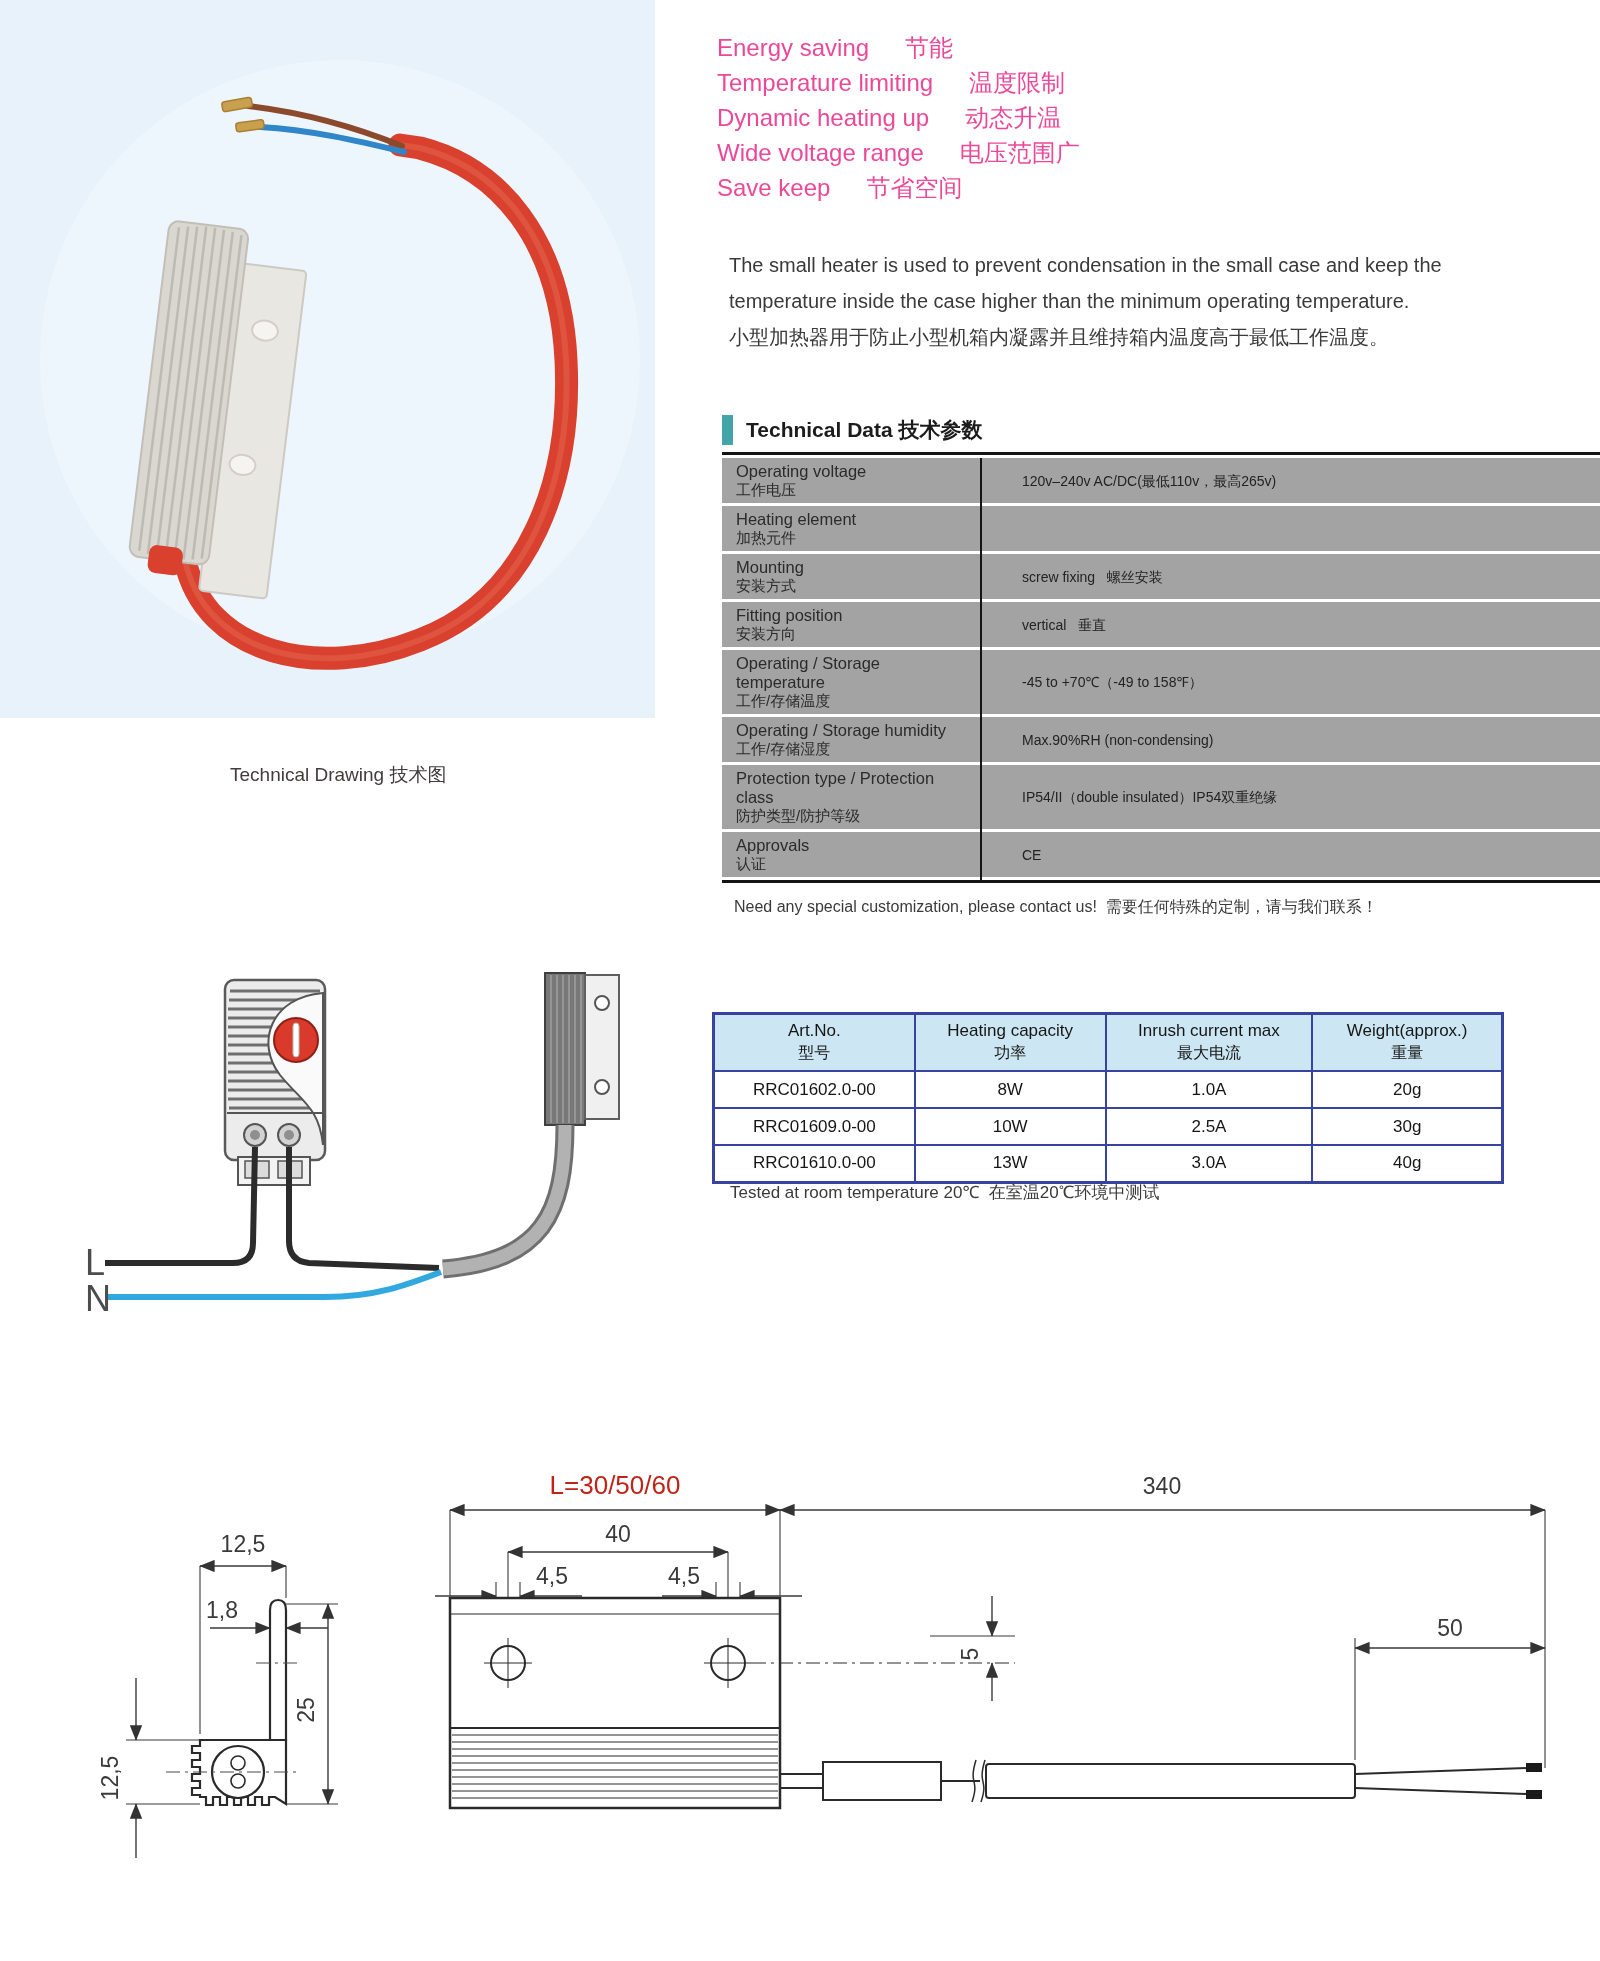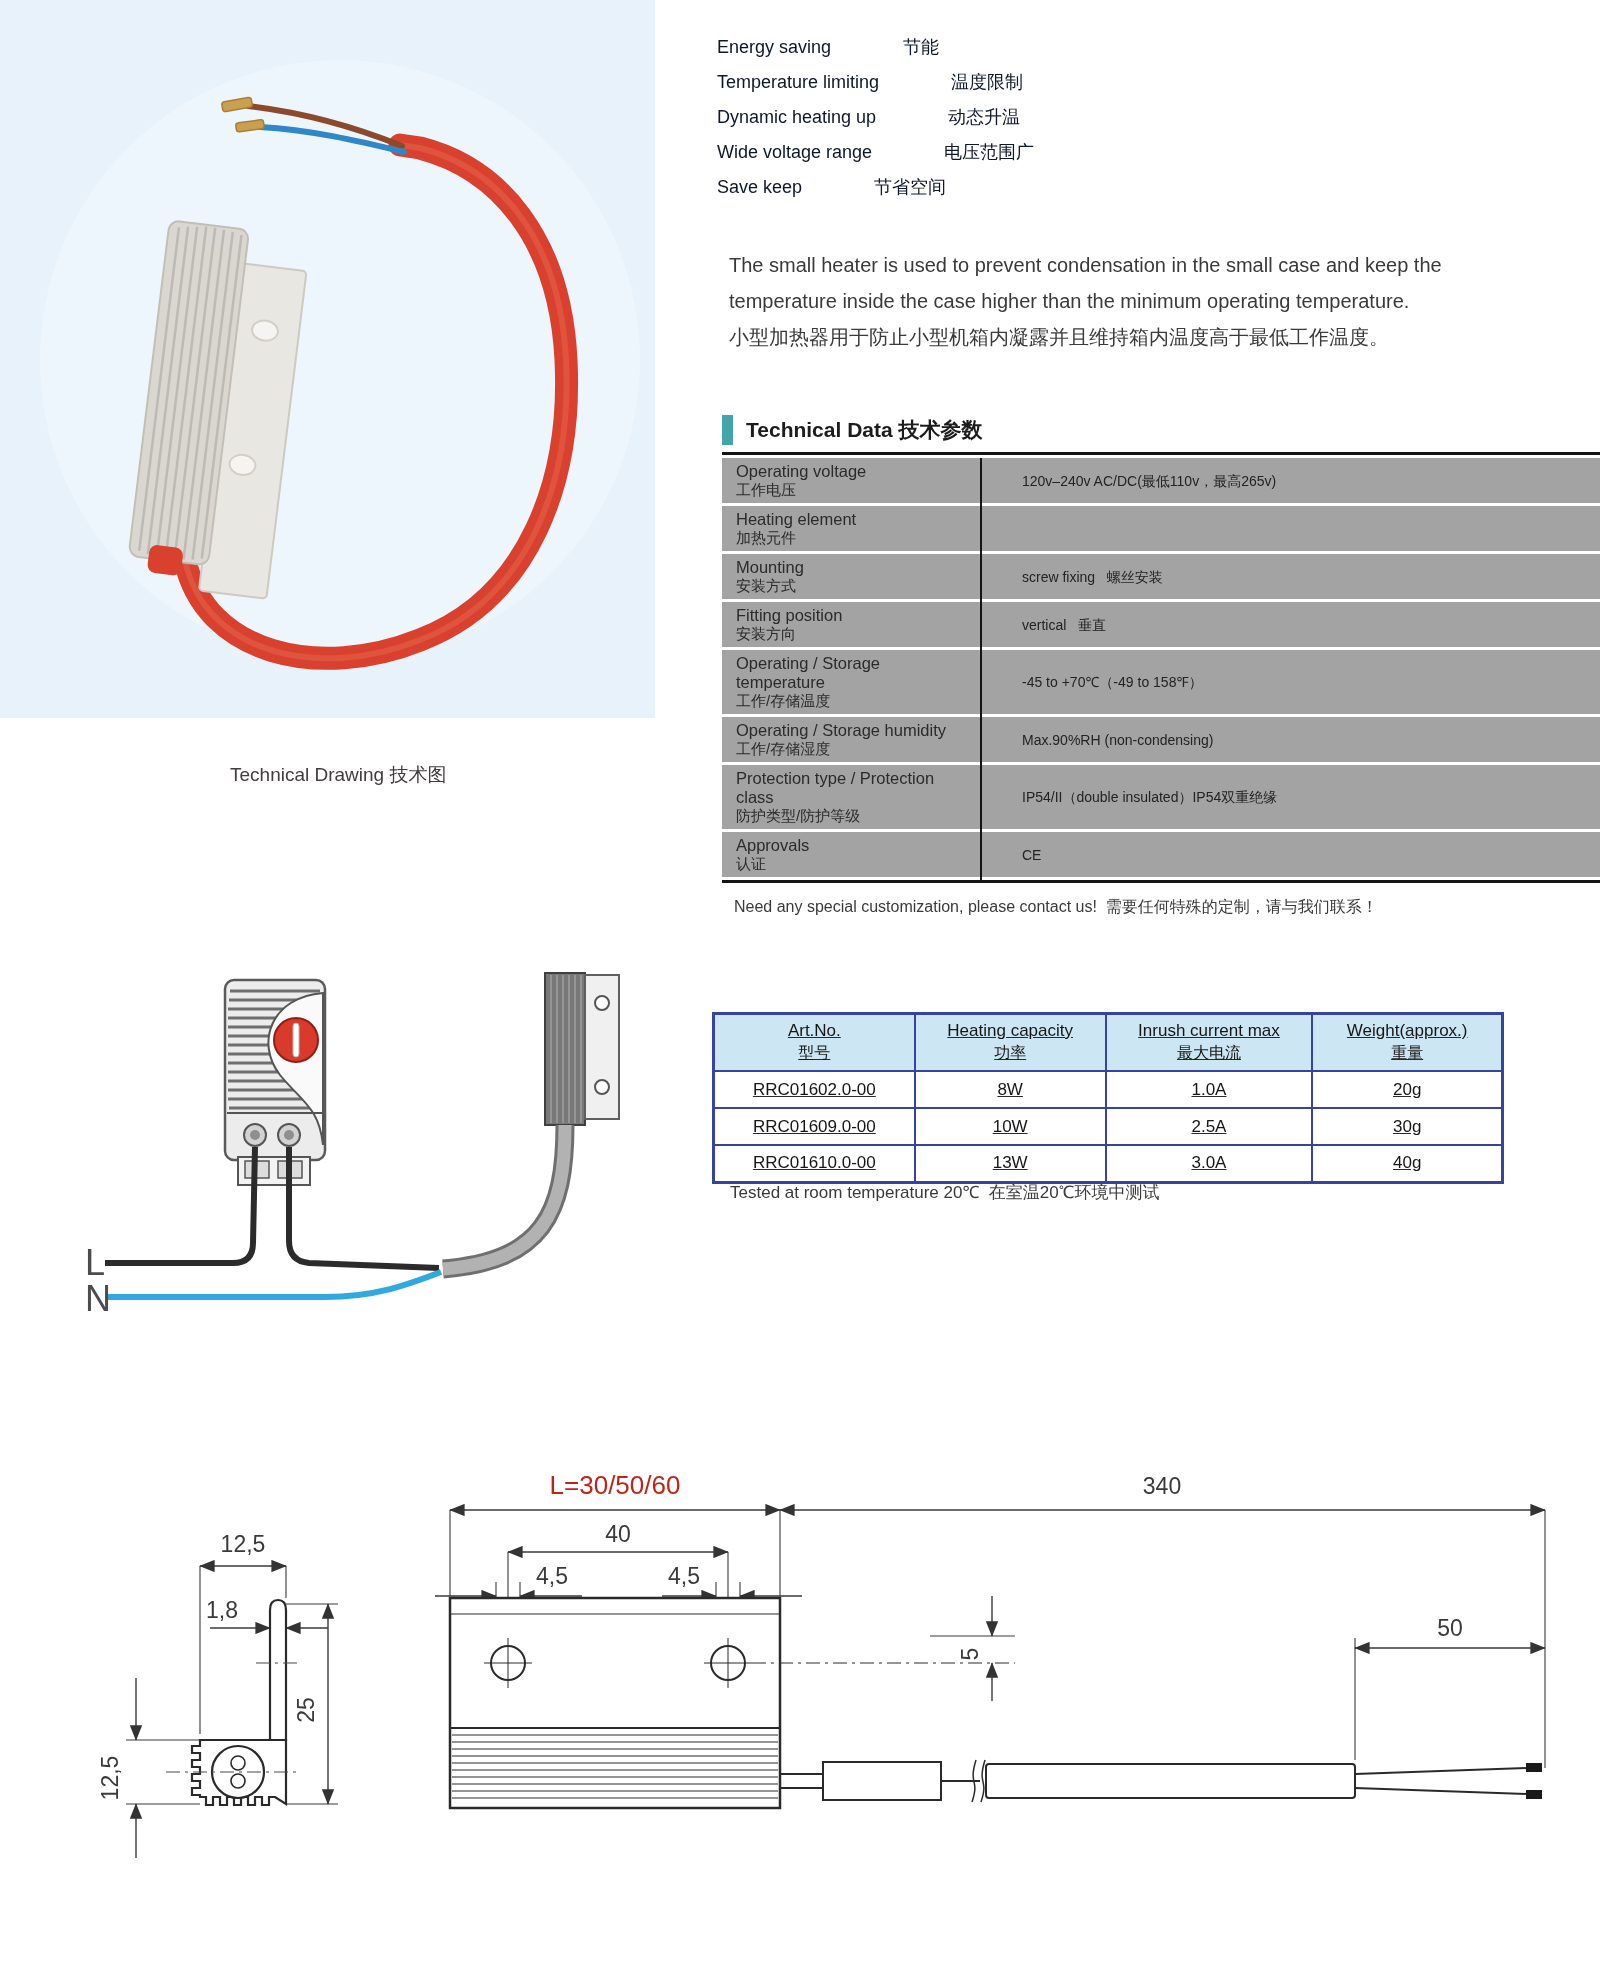--- a/index.html
+++ b/index.html
@@ -5,21 +5,21 @@
   * { margin:0; padding:0; box-sizing:border-box; }
   html,body { background:#ffffff; }
   body {
     width:1600px; height:1961px; position:relative; overflow:hidden;
     font-family:"Liberation Sans", sans-serif; color:#2a2a2a;
   }
   
   .photo-panel { position:absolute; left:0; top:0; width:655px; height:718px; background:#e7f2fb; }
   
   .features { position:absolute; left:717px; top:30px; }
-  .feature-line { display:flex; gap:72px; font-size:18px; line-height:35px; color:#0f172a; }
+  .feature-line { display:flex; gap:36px; font-size:24px; line-height:35px; color:#ec4899; }
   
   .description { position:absolute; left:717px; top:247px; width:810px; font-size:20px; line-height:36px; color:#3a3a3a;margin-left:12px; }
   
   .tech-section { position:absolute; left:722px; top:415px; width:924px; }
   .tech-header { display:flex; align-items:center; padding-bottom:7px; border-bottom:3px solid #141414; }
   .teal-bar { width:11px; height:30px; background:#44a5a9; margin-right:13px; }
   .tech-title { font-size:21px; font-weight:bold; color:#1c1c1c; }
   .td-table { position:relative; border-bottom:3px solid #141414; padding-bottom:3px; }
   .td-row { display:flex; margin-top:3px; background:#a3a3a3; min-height:45px;gap:20px; }
   .td-cell-label { width:258px; padding:4px 8px 4px 14px; display:flex; flex-direction:column; justify-content:center; }
@@ -31,21 +31,21 @@
   .td-divider { position:absolute; left:258px; top:0; bottom:0; width:2px; background:#141414; }
   .custom-note { margin-top:14px; padding-left:12px; font-size:16px; color:#3a3a3a; white-space:pre-wrap; }
   
   .tech-drawing-label { position:absolute; left:230px; top:762px; font-size:19px; color:#433c3c; }
   
   .wiring { position:absolute; left:75px; top:945px; }
   
   .product-table-wrap { position:absolute; left:712px; top:1012px; width:792px; }
   table.product { width:100%; border-collapse:collapse; table-layout:fixed; }
   table.product th, table.product td { border:2px solid #3643a0; text-align:center; }
-  table.product { border:3px solid #3643a0;text-decoration:underline; }
+  table.product { border:3px solid #3643a0; }
   table.product th { background:#cce7f3; font-weight:normal; padding:5px 0 6px; }
   .pt-h-en { font-size:17px; line-height:22px; color:#161616; }
   .pt-h-zh { font-size:16px; line-height:22px; color:#161616; }
   table.product td { height:37px; font-size:17px; color:#161616; background:#ffffff; }
   .tested-note { position:absolute; left:730px; top:1180px; font-size:17px; color:#3a3a3a; white-space:pre-wrap; }
   
   .dims { position:absolute; left:70px; top:1438px; }
   .dim-text { font-size:23px; fill:#3a3a3a; font-family:"Liberation Sans", sans-serif; }
   .dim-text-red { font-size:26px; fill:#bf2419; font-family:"Liberation Sans", sans-serif; }
   svg text { user-select:none; }

